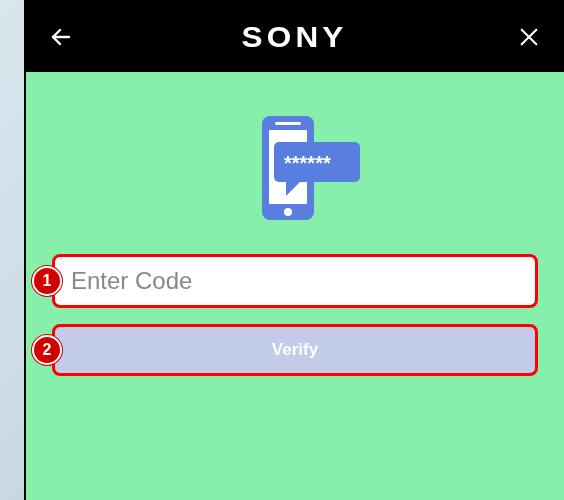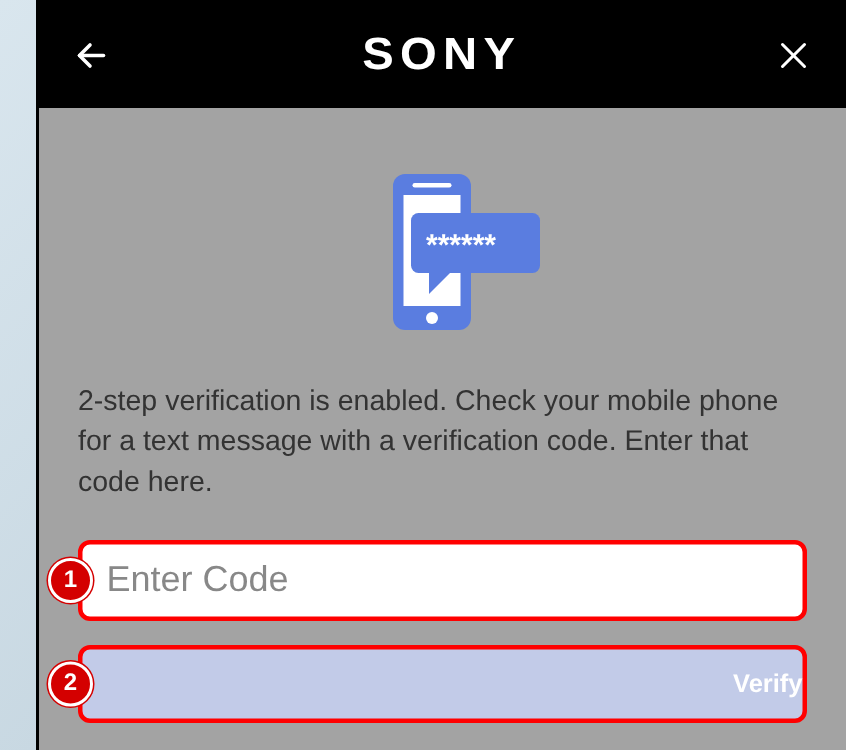--- a/index.html
+++ b/index.html
@@ -17,21 +17,21 @@
       width: 24px;
       background: linear-gradient(135deg, #d9e6ee 0%, #c8d8e2 100%);
       z-index: 0;
     }
     .frame {
       position: absolute;
       left: 24px; top: 0; right: 0; bottom: 0;
       border: 2px solid #000;
       border-right: none;
       border-bottom: none;
-      background: #a3a3a3;
+      background: #86efac;
       display: flex;
       flex-direction: column;
     }
     .header {
       background: #000;
       height: 70px;
       display: flex;
       align-items: center;
       justify-content: space-between;
       padding: 0 22px;
@@ -89,21 +89,21 @@
       height: 52px;
       border: 3px solid #f00;
       border-radius: 8px;
       background: #c2cbe8;
       color: #fff;
       font-size: 17px;
       font-weight: 600;
       cursor: pointer;
       display: flex;
       align-items: center;
-      justify-content: flex-end;
+      justify-content: center;
     }
     .callout {
       position: absolute;
       left: -20px;
       top: 50%;
       transform: translateY(-50%);
       width: 30px; height: 30px;
       border-radius: 50%;
       background: #d40000;
       border: 2px solid #fff;
@@ -147,21 +147,20 @@
         <circle cx="68" cy="104" r="4" fill="#fff"></circle>
         <rect x="55" y="14" width="26" height="3" rx="1.5" fill="#fff"></rect>
         <rect x="54" y="34" width="86" height="40" rx="5" fill="#5a7de0"></rect>
         <path d="M 66 74 L 66 88 L 80 74 Z" fill="#5a7de0"></path>
         <g fill="#fff">
           <text x="64" y="62" font-size="20" font-weight="bold" font-family="Arial">******</text>
         </g>
       </svg>
     </div>
 
-    <p class="instruction">2-step verification is enabled. Check your mobile phone for a text message with a verification code. Enter that code here.</p>
 
     <div class="field-wrap">
       <div class="callout">1</div>
       <input type="text" class="code-input" placeholder="Enter Code" style="">
     </div>
 
     <div class="field-wrap">
       <div class="callout">2</div>
       <button class="verify-btn">
         <span>Verify</span>

